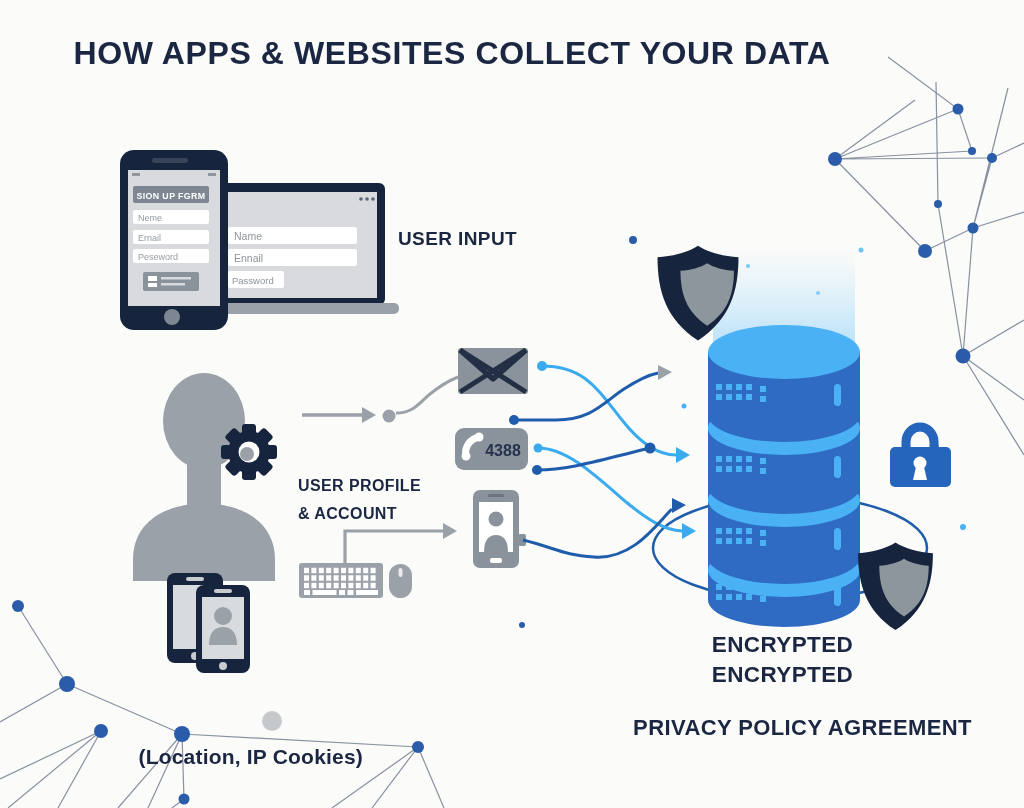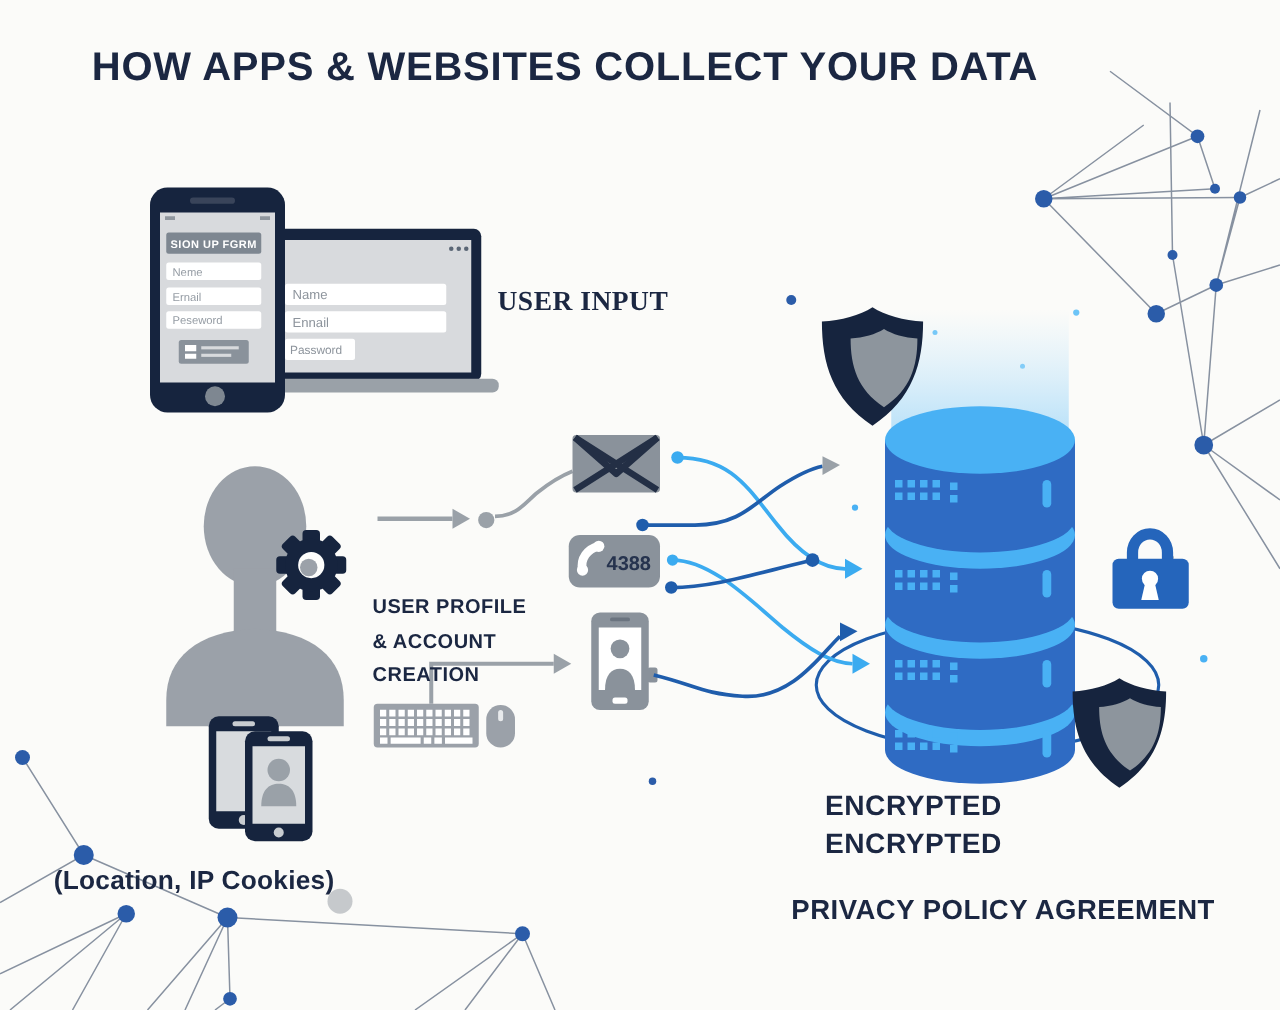--- a/index.html
+++ b/index.html
@@ -2,25 +2,25 @@
 <html><head>
 <meta charset="utf-8">
 <style>
   html,body{margin:0;padding:0;background:#fbfbf9;}
   .canvas{position:relative;width:1024px;height:808px;background:#fbfbf9;overflow:hidden;
           font-family:"Liberation Sans",sans-serif;}
   .layer{position:absolute;left:0;top:0;}
   .t{position:absolute;color:#1b2742;font-weight:bold;font-family:"Liberation Sans",sans-serif;
      letter-spacing:.4px;line-height:1.2;}
   .title{left:0;top:34px;width:904px;text-align:center;font-size:32px;letter-spacing:.6px;}
-  .user-input{left:398px;top:228px;font-size:22px;font-family:Liberation Serif, serif;}
+  .user-input{left:398px;top:228px;font-size:19px;}
   .profile{left:298px;top:440px;font-size:16px;line-height:27.5px;margin-top:32px;}
   .device-data{left:43px;top:685px;width:320px;text-align:center;font-size:24px;}
-  .device-sub{left:43px;top:692px;width:320px;text-align:left;font-size:21px;letter-spacing:.2px;}
-  .encrypted{left:660px;top:630px;width:245px;font-size:22.5px;line-height:30px;}
+  .device-sub{left:43px;top:744px;width:320px;text-align:right;font-size:21px;letter-spacing:.2px;}
+  .encrypted{left:660px;top:630px;width:245px;text-align:center;font-size:22.5px;line-height:30px;}
   .privacy{left:610px;top:715px;width:385px;text-align:center;font-size:22px;}
   .svgtext{font-family:"Liberation Sans",sans-serif;}
 </style>
 </head>
 <body>
 
 <div class="canvas">
 
   <svg class="layer" width="1024" height="808" viewBox="0 0 1024 808">
     <defs>
@@ -271,21 +271,20 @@
     </g>
   </svg>
 
   <div class="t title">HOW APPS &amp; WEBSITES COLLECT YOUR DATA</div>
 
   <div class="t user-input">USER INPUT</div>
 
   <div class="t profile">
     <div>USER PROFILE</div>
     <div>&amp; ACCOUNT</div>
-    <div>CREATION</div>
   </div>
 
   <div class="t device-sub">(Location, IP Cookies)</div>
 
   <div class="t encrypted">
     <div>ENCRYPTED</div>
     <div>ENCRYPTED</div>
   </div>
 
   <div class="t privacy">PRIVACY POLICY AGREEMENT</div>

